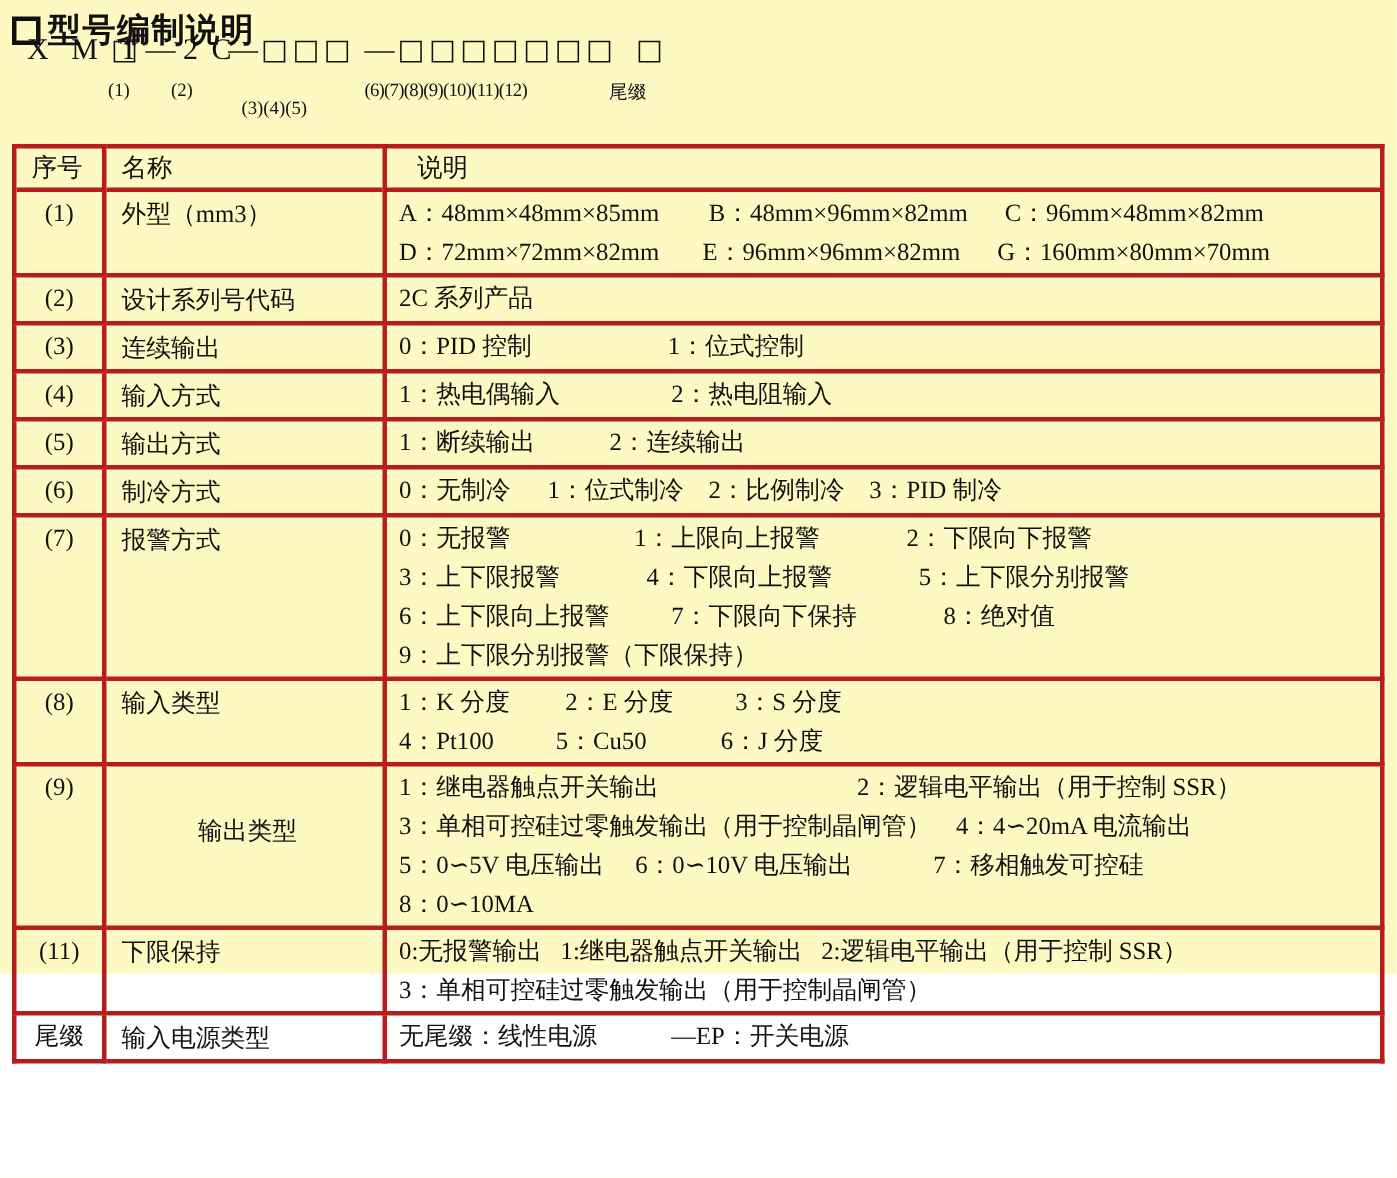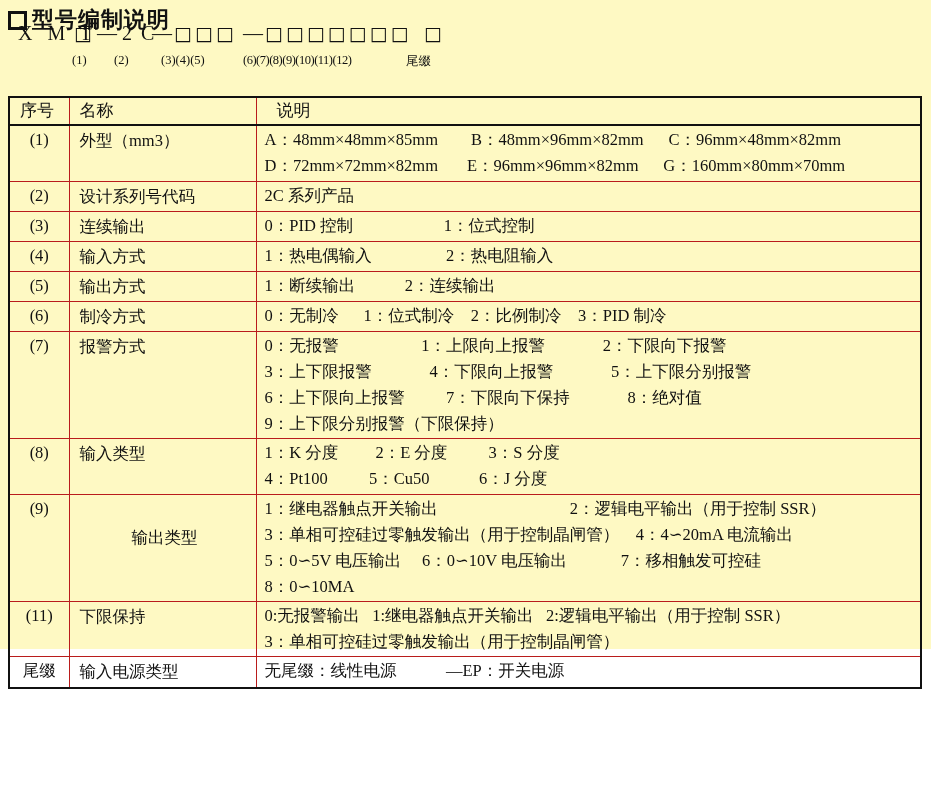--- a/index.html
+++ b/index.html
@@ -28,34 +28,34 @@
   .s2 { left:97px;  }
   .s3 { left:122px; letter-spacing:2px; }
   .s4 { left:152px; }
   .s5 { left:174px; }
   .s6 { left:243px; }
   .s7 { left:265px; }
   .s8 { left:424px; }
   .model .lbl { position:absolute; top:31px; font-size:12.5px; white-space:pre; }
   .l0 { left:72px;  }
   .l1 { left:114px; }
-  .l2 { left:161px; }
+  .l2 { left:161px;margin-top:12px; }
   .l3 { left:243px; letter-spacing:-0.5px; }
   .l4 { left:406px; font-size:14px; }
 
   
   table {
     position:absolute; left:8px; top:96px; width:912px;
     border-collapse:collapse; table-layout:fixed;
     font-size:16.5px; border:2px solid #111;
   }
   col.c-id   { width:60px; }
   col.c-name { width:187px; }
   col.c-desc { width:665px; }
-  th, td { border:1px solid #b91c1c; vertical-align:top; padding:1px 6px; }
+  th, td { border:3px solid #b91c1c; vertical-align:top; padding:1px 6px; }
   thead th { font-weight:normal; text-align:left; height:24px; border-bottom:2px solid #111; font-size:17px; }
   thead th.h-id   { padding-left:10px; }
   thead th.h-name { padding-left:10px; }
   thead th.h-desc { padding-left:20px;margin-top:11px; }
   td.id   { text-align:center; padding-top:3px; line-height:22px; }
   td.name { padding-left:10px; line-height:26px; padding-top:2px; }
   td.desc { padding-left:8px; }
   .desc-line { white-space:pre; line-height:26px; }
 
   thead tr { height:26px; }

